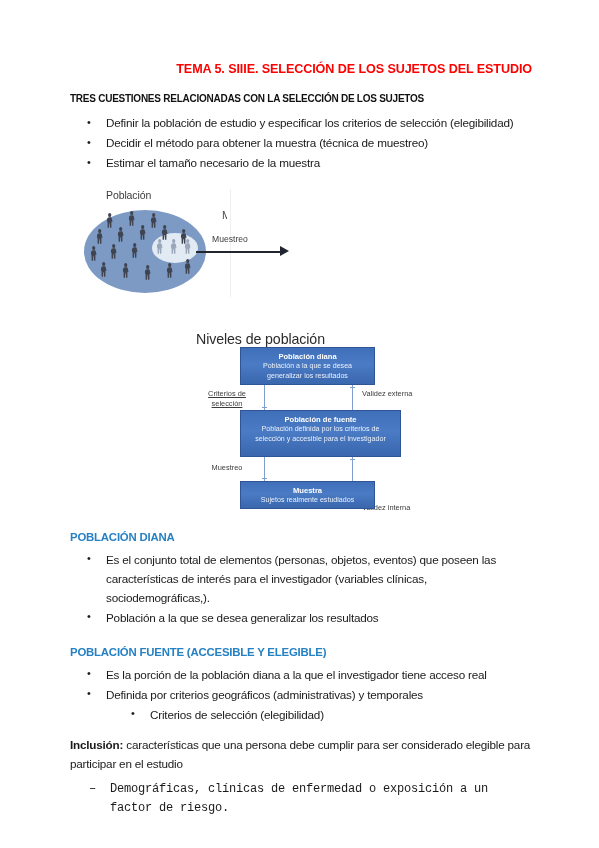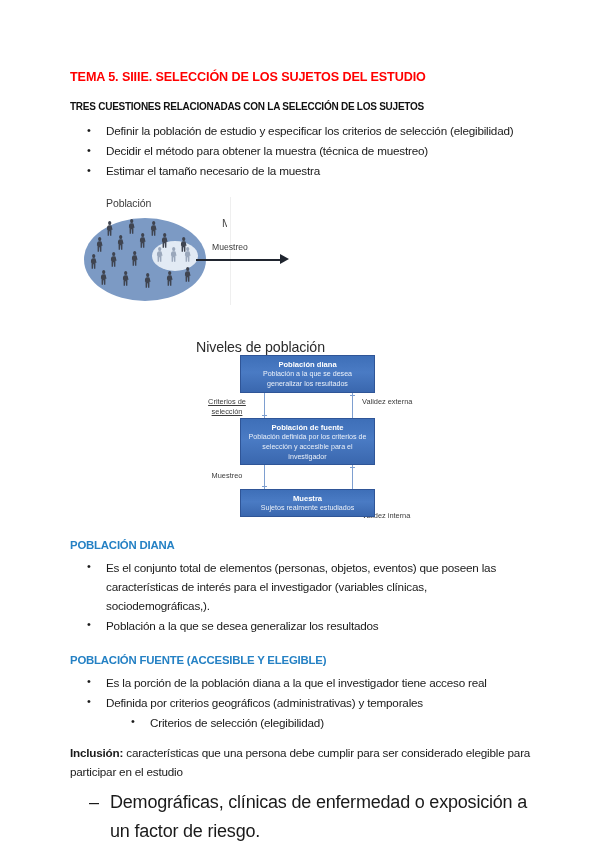--- a/index.html
+++ b/index.html
@@ -26,23 +26,23 @@
     left: 70px;
     top: 62px;
     width: 462px;
   }
 
   
   .doc-title {
     color: #FF0000;
     font-weight: bold;
     font-size: 12.6px;
-    text-align: left;
+    text-align: right;
     letter-spacing: -0.1px;
-    margin: 8px 0 16px 0;
+    margin: 0 0 16px 0;
     line-height: 1.2;
   }
   .subtitle-bold {
     font-weight: bold;
     font-size: 10px;
     letter-spacing: -0.25px;
     margin: 0 0 10px 0;
     color: #111111;
   }
   .blue-heading {
@@ -79,23 +79,24 @@
     font-weight: normal;
     margin-left: 44px;
   }
   ul.dashes {
     margin: 6px 0 0 0;
     padding-left: 40px;
     list-style: none;
   }
   ul.dashes > li {
     position: relative;
-    font-size: 18px;
+    font-size: 12px;
     line-height: 1.62;
     letter-spacing: -0.2px;
+    font-family: Liberation Mono, monospace;
   }
   ul.dashes > li::before {
     content: "\2013";
     position: absolute;
     left: -21px;
     top: 0;
   }
   p.para {
     font-size: 11.7px;
     line-height: 1.68;
@@ -246,21 +247,21 @@
     display: block;
   }
   .fig2 .box .b-body {
     font-size: 7.1px;
     line-height: 1.4;
     display: block;
     padding: 0 6px;
     color: #EAF0F9;
   }
   .fig2 .box-diana   { left: 48px;  top: 32px;  width: 135px; height: 38px; }
-  .fig2 .box-fuente  { left: 48px;  top: 95px;  width: 135px; height: 47px; }
+  .fig2 .box-fuente  { left: 48px;  top: 95px;  width: 161px; height: 47px; }
   .fig2 .box-muestra { left: 48px;  top: 166px; width: 135px; height: 28px; }
 
   .fig2 .vline {
     position: absolute;
     width: 1.2px;
     background: #7E9FD0;
   }
   .fig2 .vline.left-1  { left: 72px;  top: 70px;  height: 25px; }
   .fig2 .vline.right-1 { left: 160px; top: 70px;  height: 25px; }
   .fig2 .vline.left-2  { left: 72px;  top: 142px; height: 24px; }

